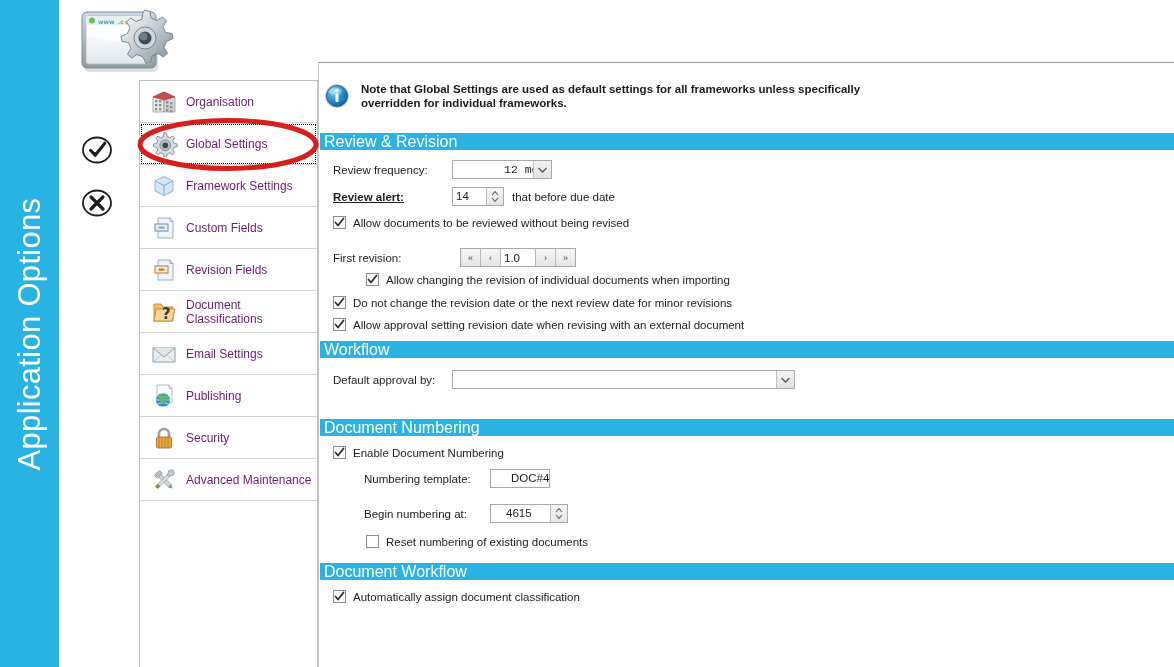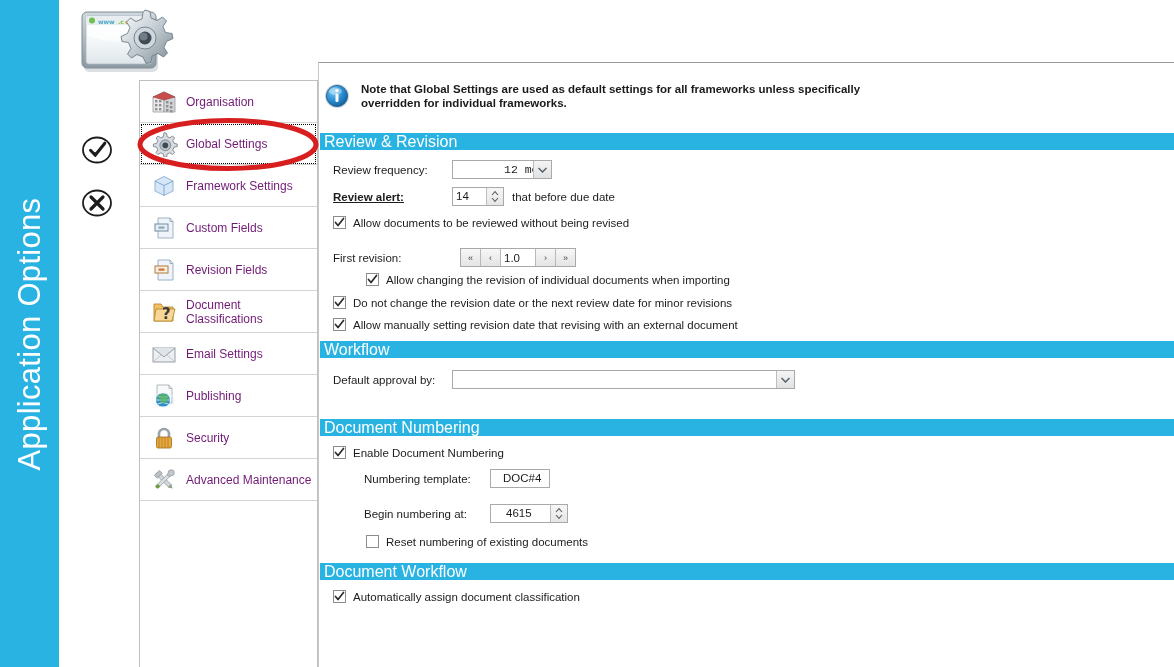--- a/index.html
+++ b/index.html
@@ -211,21 +211,21 @@
 
   
   .tinput {
     height: 19px;
     border: 1px solid #a9a9a9;
     background: #ffffff;
     box-sizing: border-box;
     font-size: 11.5px;
     color: #1c1c1c;
     line-height: 17px;
-    padding: 0 12px;
+    padding: 0 20px;
     font-family: "Liberation Sans", sans-serif;
   }
 
   
   .stepper {
     display: inline-flex;
     align-items: stretch;
     height: 19px;
     border: 1px solid #a9a9a9;
     box-sizing: border-box;
@@ -576,21 +576,21 @@
         </span>
         <span class="lbl">Do not change the revision date or the next review date for minor revisions</span>
       </div>
 
       <div class="cbrow" style="left:14px; top:255px;">
         <span class="cbox">
           <svg width="11" height="11" viewBox="0 0 11 11">
               <path d="M1.5,5.5 L4,8.5 L9.5,1.5" fill="none" stroke="#2b2b2b" stroke-width="1.7" stroke-linecap="round" stroke-linejoin="round"></path>
             </svg>
         </span>
-        <span class="lbl">Allow manually setting revision date that revising with an external document</span>
+        <span class="lbl">Allow approval setting revision date when revising with an external document</span>
       </div>
 
       <div class="section-bar" style="top:278px;">Workflow</div>
 
       <div class="row" style="left:14px; top:307px;">
         <span class="lbl" style="width:119px;">Default approval by:</span>
         <span class="combo" style="width:343px;">
           <span class="combo-value"></span>
           <span class="combo-arrow">
             <svg width="9" height="6" viewBox="0 0 9 6">

